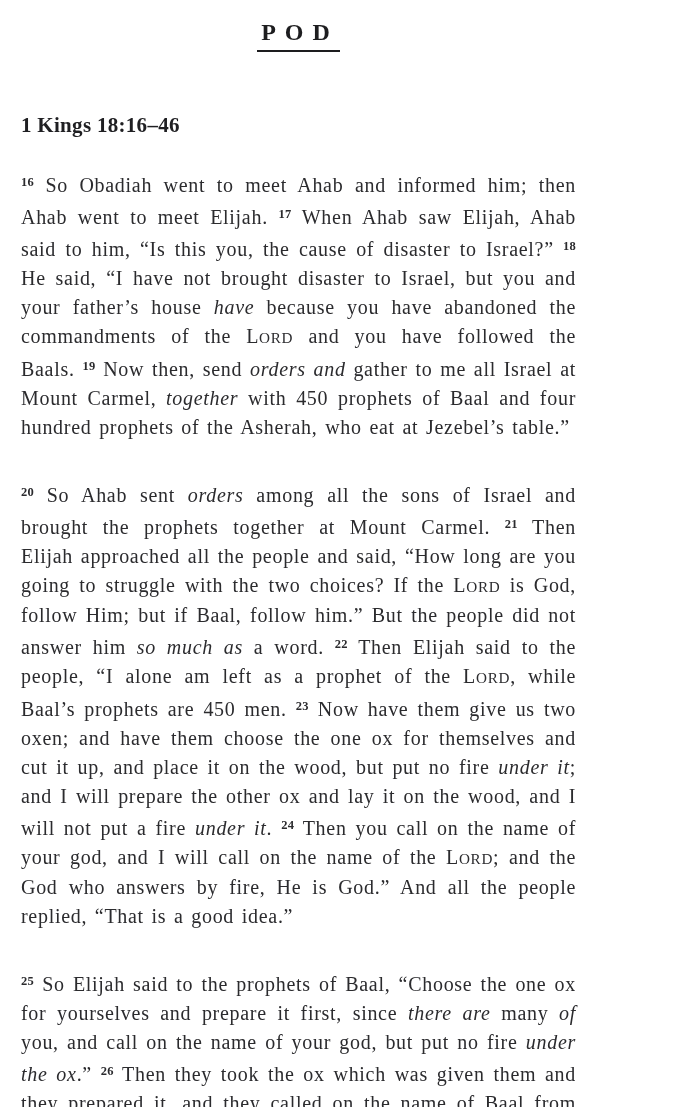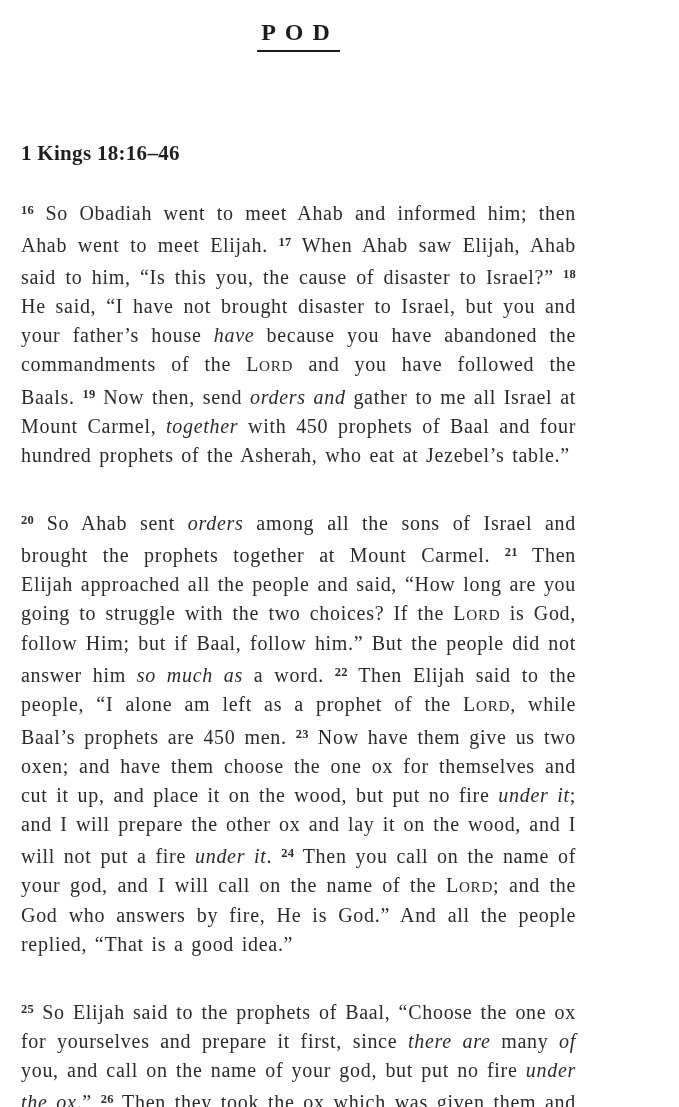--- a/index.html
+++ b/index.html
@@ -25,21 +25,21 @@
   .doc-title .title-underline {
     display: inline-block;
     font-size: 24px;
     font-weight: 700;
     letter-spacing: 9px;
     color: #1d1d1f;
     border-bottom: 2px solid #1d1d1f;
     padding: 0 1px 3px 4px;
   }
   .passage-reference {
-    margin: 88px 0 0 0;
+    margin: 60px 0 0 0;
     font-size: 21px;
     font-weight: 700;
     line-height: 26px;
     color: #1f1f22;
     letter-spacing: 0.3px;
   }
   .passage {
     margin-top: 30px;
     color: #2b2b2e;
   }

